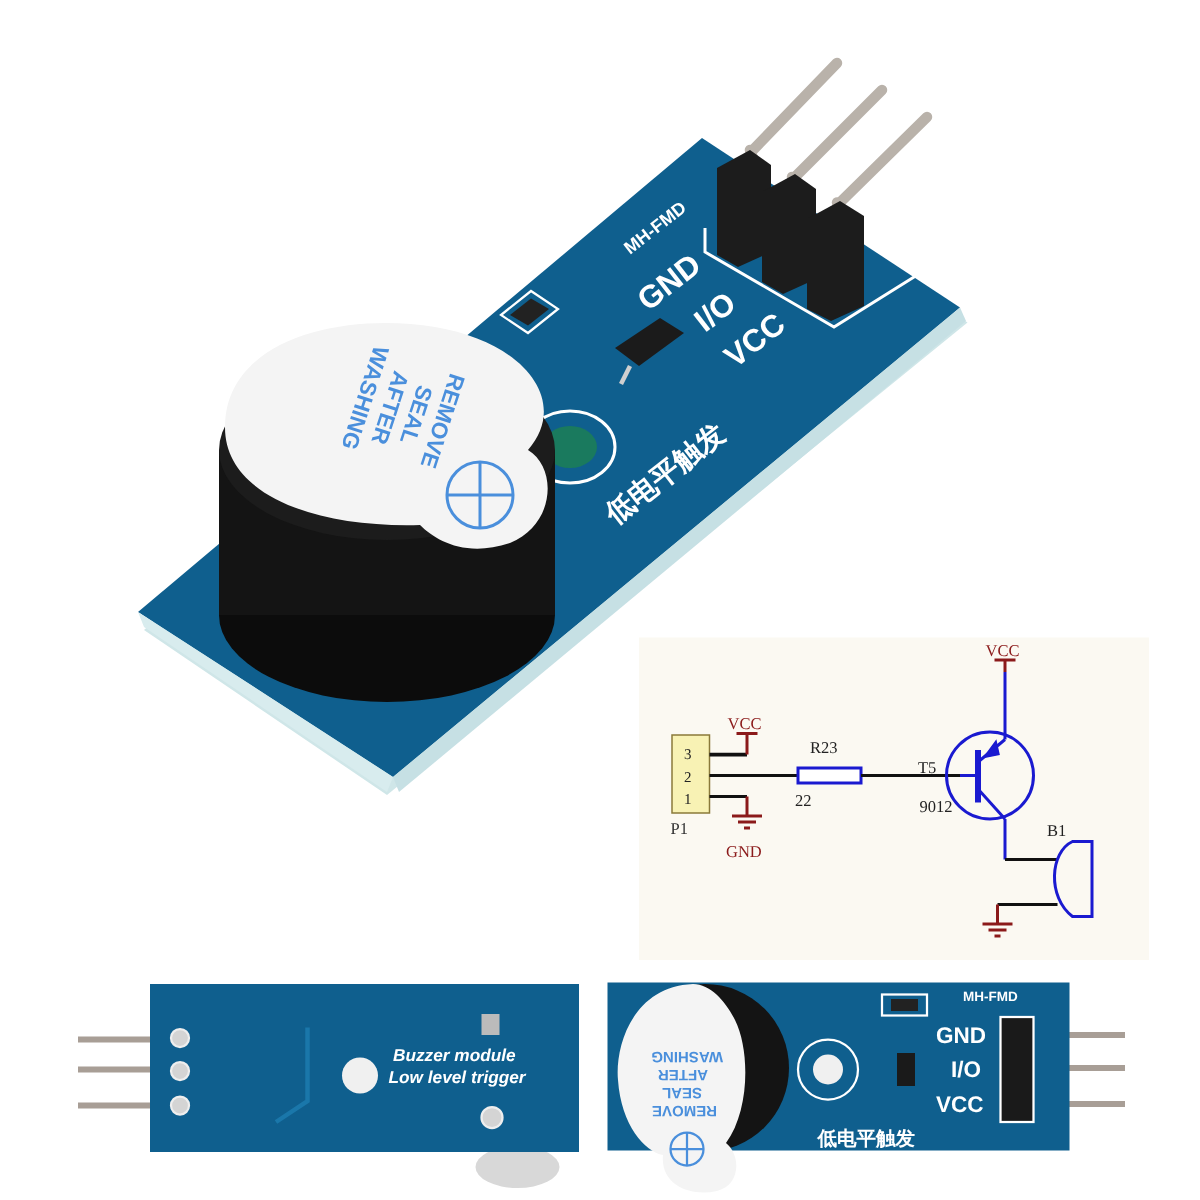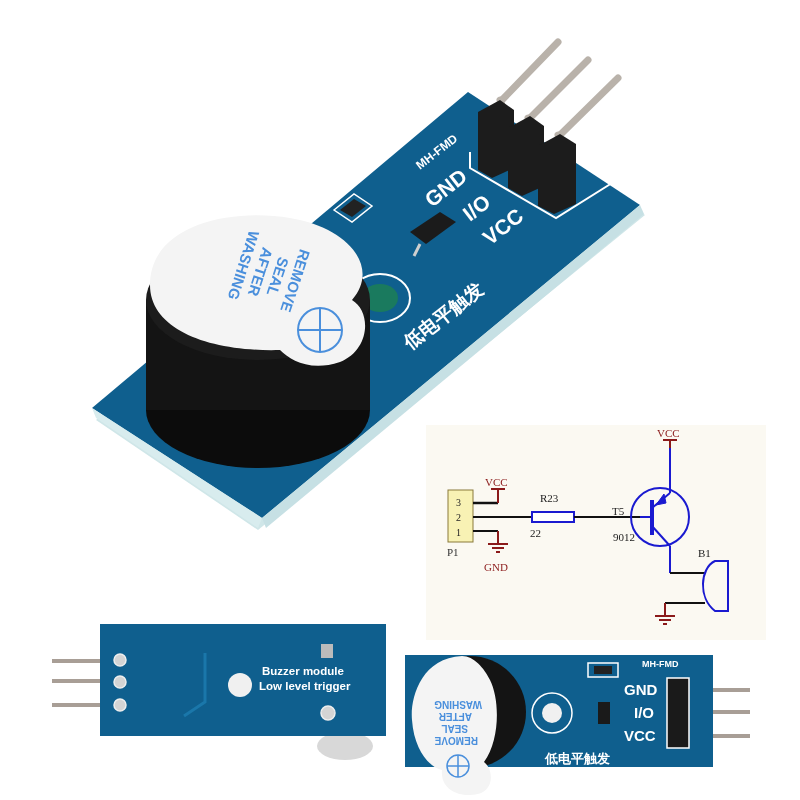--- a/index.html
+++ b/index.html
@@ -125,21 +125,21 @@
     <path d="M728,561 L715,561 C700,568 698,598 715,611 L728,611 Z" fill="none" stroke="#1a1ad0" stroke-width="2"></path>
     <line x1="665" y1="603" x2="705" y2="603" stroke="#111" stroke-width="2"></line>
     <line x1="665" y1="603" x2="665" y2="616" stroke="#8b1a1a" stroke-width="2"></line>
     <line x1="655" y1="616" x2="675" y2="616" stroke="#8b1a1a" stroke-width="2"></line>
     <line x1="659" y1="620" x2="671" y2="620" stroke="#8b1a1a" stroke-width="2"></line>
     <line x1="663" y1="624" x2="667" y2="624" stroke="#8b1a1a" stroke-width="2"></line>
     <text class="serif" x="698" y="557" font-size="11" fill="#222">B1</text>
   </svg>
 </div>
 
-<div class="abs" style="left:40px;top:608px;width:360px;height:160px;">
+<div class="abs" style="left:40px;top:640px;width:360px;height:160px;font-style:italic;">
   <svg width="360" height="160" viewBox="40 640 360 160">
 
     <g stroke="#a89e96" stroke-width="4">
       <line x1="52" y1="693" x2="100" y2="693"></line>
       <line x1="52" y1="713" x2="100" y2="713"></line>
       <line x1="52" y1="737" x2="100" y2="737"></line>
     </g>
 
     <ellipse cx="345" cy="778" rx="28" ry="14" fill="#d8d8d8"></ellipse>
 

